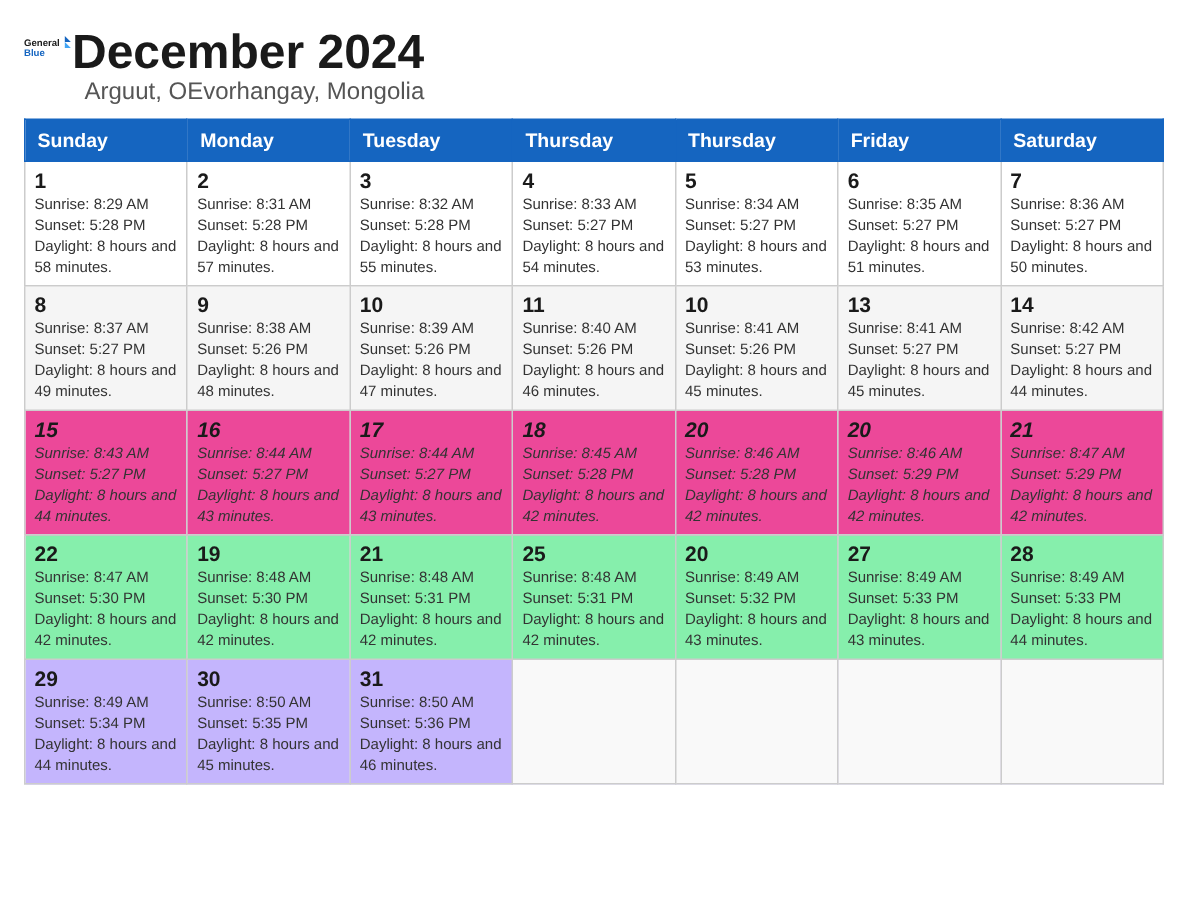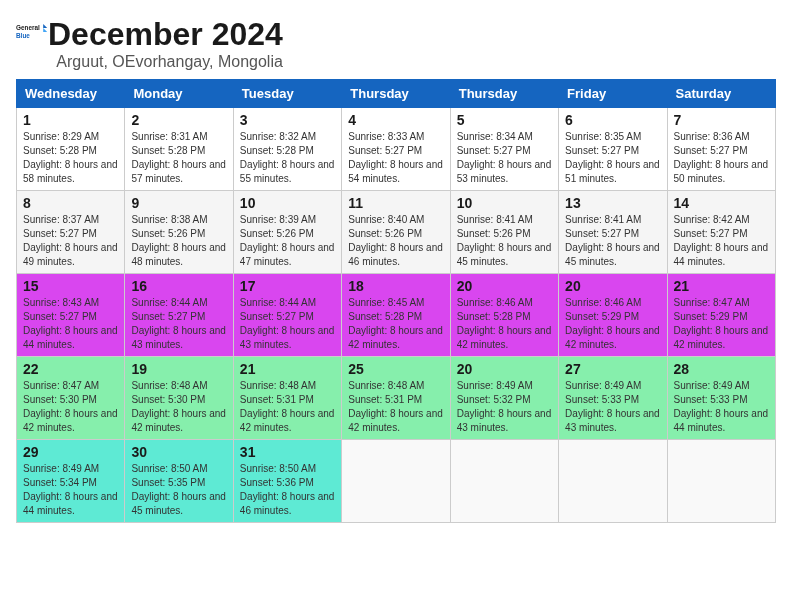--- a/index.html
+++ b/index.html
@@ -95,21 +95,21 @@
   </div>
   <div class="title-block">
     <div class="main-title">December 2024</div>
     <div class="subtitle">Arguut, OEvorhangay, Mongolia</div>
   </div>
 </div>
 
 <table class="calendar">
   <thead>
     <tr id="header-row">
-        <th>Wednesday</th>
+        <th>Sunday</th>
         <th>Monday</th>
         <th>Tuesday</th>
         <th>Thursday</th>
         <th>Thursday</th>
         <th>Friday</th>
         <th>Saturday</th>
       </tr>
   </thead>
   <tbody id="calendar-body">
   <tr style="background: rgb(255, 255, 255);">
@@ -165,21 +165,21 @@
         </td>
         <td>
           <span class="day-number">13</span>
           <div class="day-info">Sunrise: 8:41 AM<br>Sunset: 5:27 PM<br>Daylight: 8 hours and 45 minutes.</div>
         </td>
         <td>
           <span class="day-number">14</span>
           <div class="day-info">Sunrise: 8:42 AM<br>Sunset: 5:27 PM<br>Daylight: 8 hours and 44 minutes.</div>
         </td>
       </tr>
-      <tr style="background: #d946ef;">
+      <tr style="background: #ec4899; font-style: italic;">
         <td>
           <span class="day-number">15</span>
           <div class="day-info">Sunrise: 8:43 AM<br>Sunset: 5:27 PM<br>Daylight: 8 hours and 44 minutes.</div>
         </td>
         <td>
           <span class="day-number">16</span>
           <div class="day-info">Sunrise: 8:44 AM<br>Sunset: 5:27 PM<br>Daylight: 8 hours and 43 minutes.</div>
         </td>
         <td>
           <span class="day-number">17</span>
@@ -225,21 +225,21 @@
         </td>
         <td>
           <span class="day-number">27</span>
           <div class="day-info">Sunrise: 8:49 AM<br>Sunset: 5:33 PM<br>Daylight: 8 hours and 43 minutes.</div>
         </td>
         <td>
           <span class="day-number">28</span>
           <div class="day-info">Sunrise: 8:49 AM<br>Sunset: 5:33 PM<br>Daylight: 8 hours and 44 minutes.</div>
         </td>
       </tr>
-      <tr style="background: #5eead4;">
+      <tr style="background: #c4b5fd;">
         <td>
           <span class="day-number">29</span>
           <div class="day-info">Sunrise: 8:49 AM<br>Sunset: 5:34 PM<br>Daylight: 8 hours and 44 minutes.</div>
         </td>
         <td>
           <span class="day-number">30</span>
           <div class="day-info">Sunrise: 8:50 AM<br>Sunset: 5:35 PM<br>Daylight: 8 hours and 45 minutes.</div>
         </td>
         <td>
           <span class="day-number">31</span>

